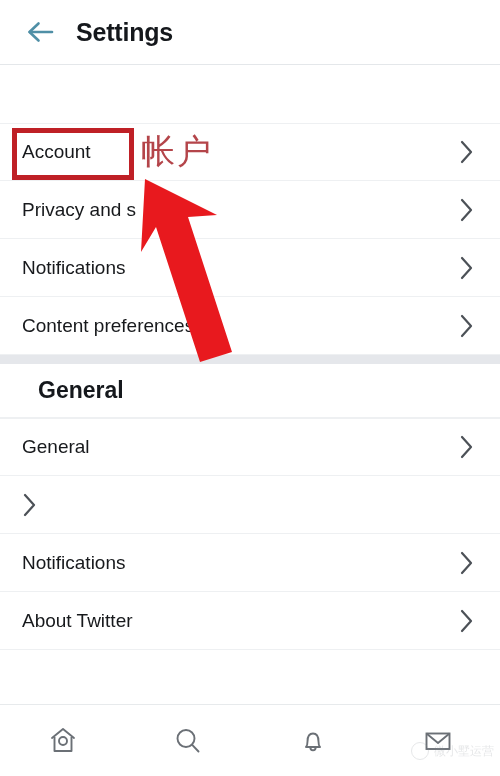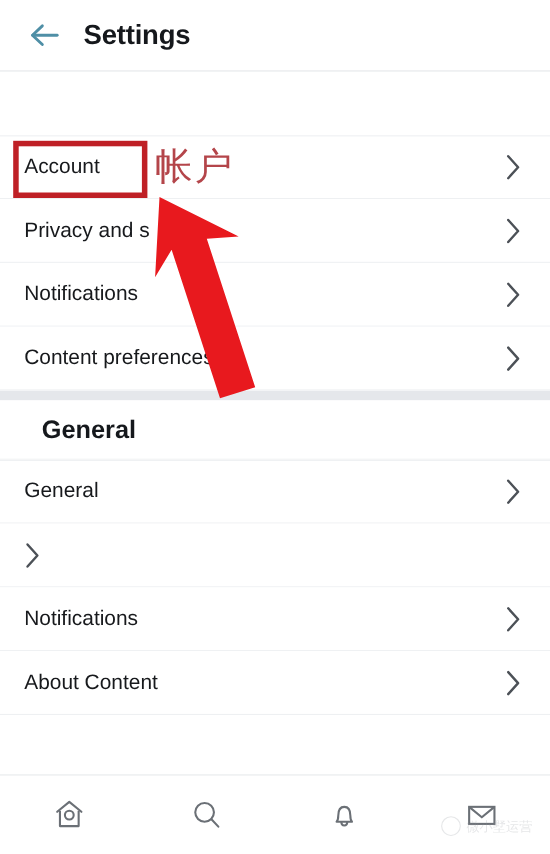--- a/index.html
+++ b/index.html
@@ -145,21 +145,21 @@
     left: 137px;
     top: 129px;
     font-size: 34px;
     color: #b4454a;
     font-family: "DejaVu Sans", sans-serif;
     letter-spacing: 2px;
     white-space: nowrap;
   }
   .watermark {
     position: absolute;
-    right: 16px;
+    right: 6px;
     bottom: 16px;
     display: flex;
     align-items: center;
     gap: 5px;
     opacity: 0.22;
   }
   .wm-circle {
     width: 16px;
     height: 16px;
     border: 1px solid #8d9299;
@@ -254,21 +254,21 @@
     <div class="row">
       <span class="row-label">Notifications</span>
       <span class="chevron">
         <svg width="17" height="28" viewBox="0 0 17 28">
             <path d="M3 4 L12 14 L3 24" fill="none" stroke="#4c5157" stroke-width="2.2" stroke-linecap="round" stroke-linejoin="round"></path>
           </svg>
       </span>
     </div>
 
     <div class="row">
-      <span class="row-label">About Content</span>
+      <span class="row-label">About Twitter</span>
       <span class="chevron">
         <svg width="17" height="28" viewBox="0 0 17 28">
             <path d="M3 4 L12 14 L3 24" fill="none" stroke="#4c5157" stroke-width="2.2" stroke-linecap="round" stroke-linejoin="round"></path>
           </svg>
       </span>
     </div>
   </div>
 
   <div class="bottom-nav">
     <div class="nav-item">

